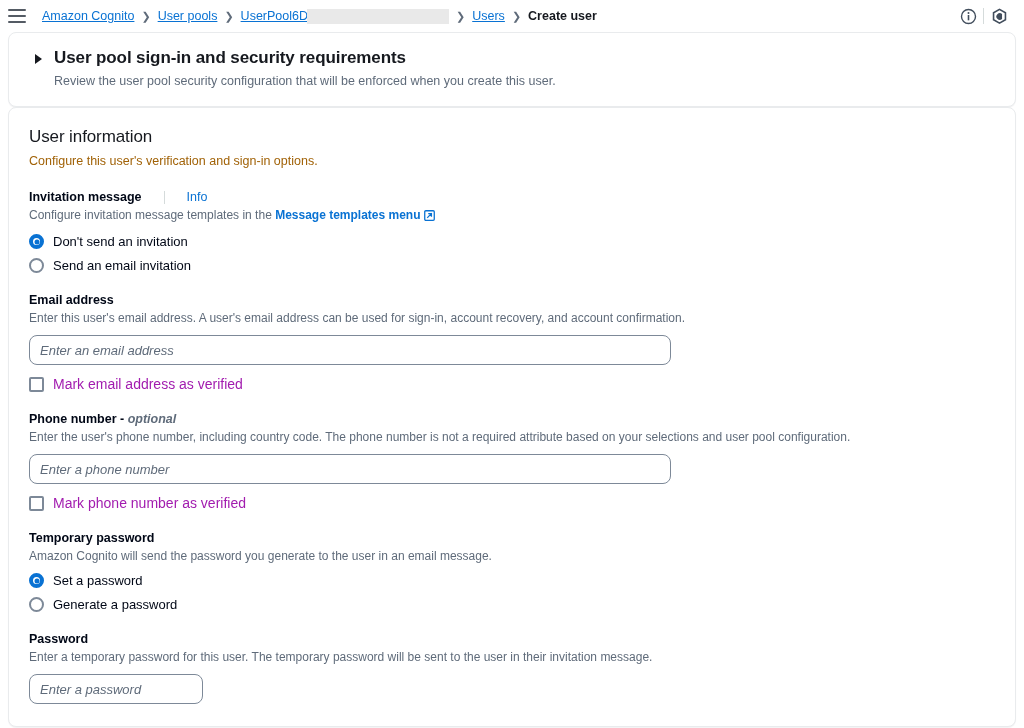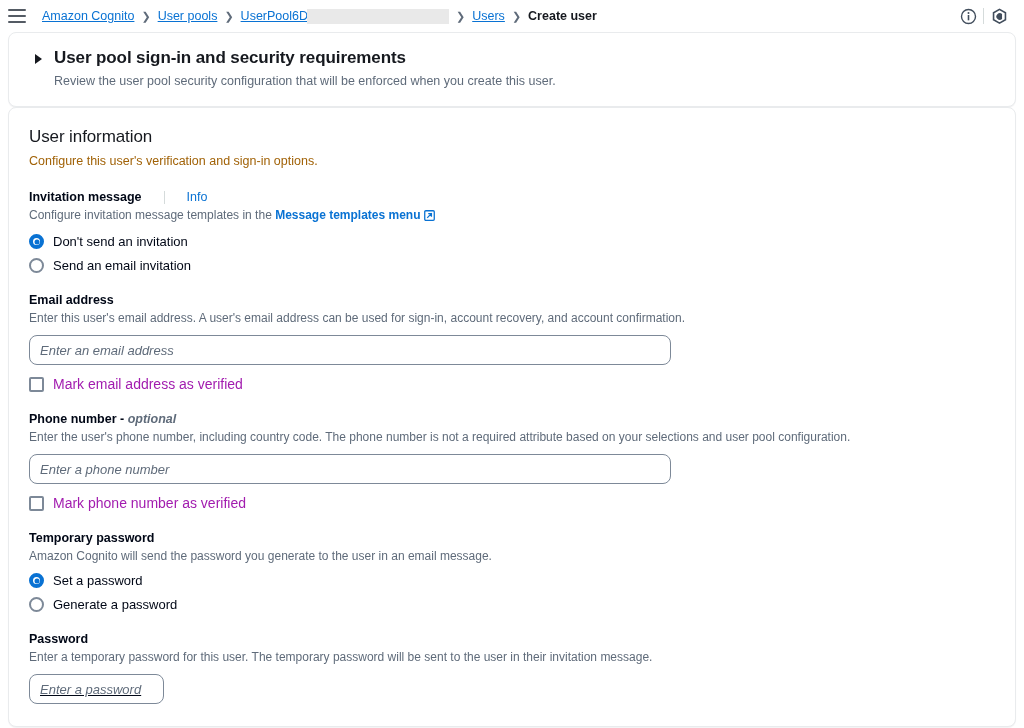--- a/index.html
+++ b/index.html
@@ -125,21 +125,21 @@
     background: #ffffff;
     font-family: "Liberation Sans", sans-serif;
     font-size: 13px;
     color: #000716;
     padding: 0 10px;
     margin-top: 9px;
     outline: none;
   }
   .text-input::placeholder { color: #5f6b7a; font-style: italic; }
   .input-wide { width: 642px; }
-  .input-narrow { width: 135px; text-decoration: underline; }
+  .input-narrow { width: 174px; }
 </style>
 </head>
 <body>
 
 <div class="topbar">
 
   <div class="hamburger">
     <span></span>
       <span></span>
       <span></span>

